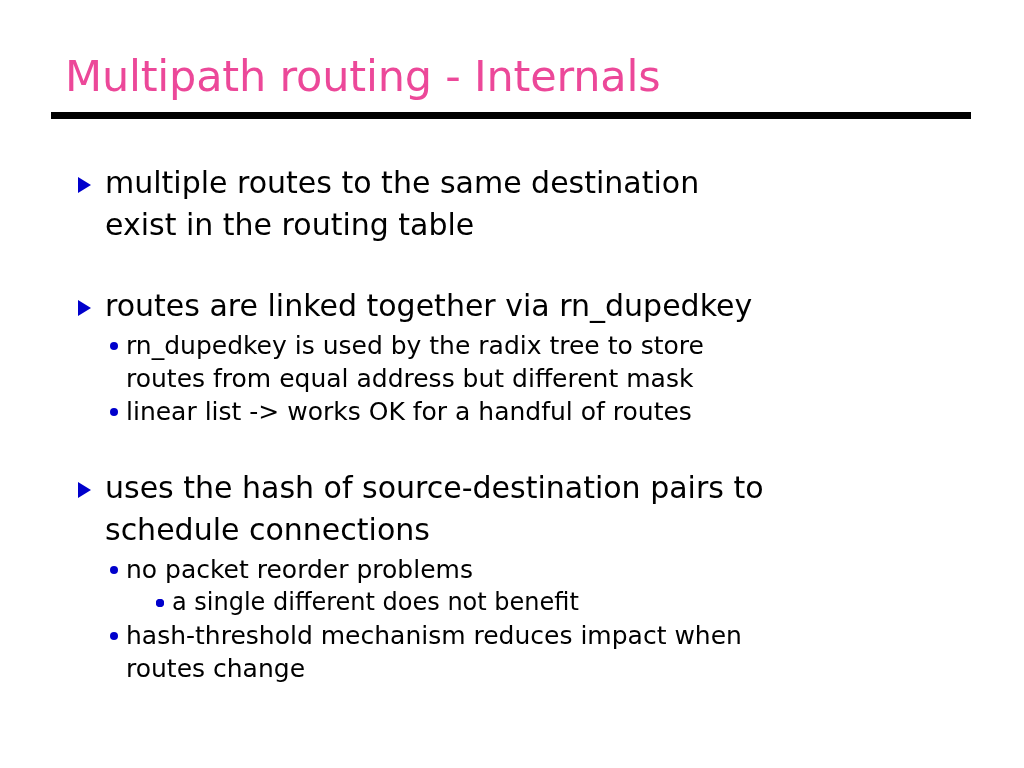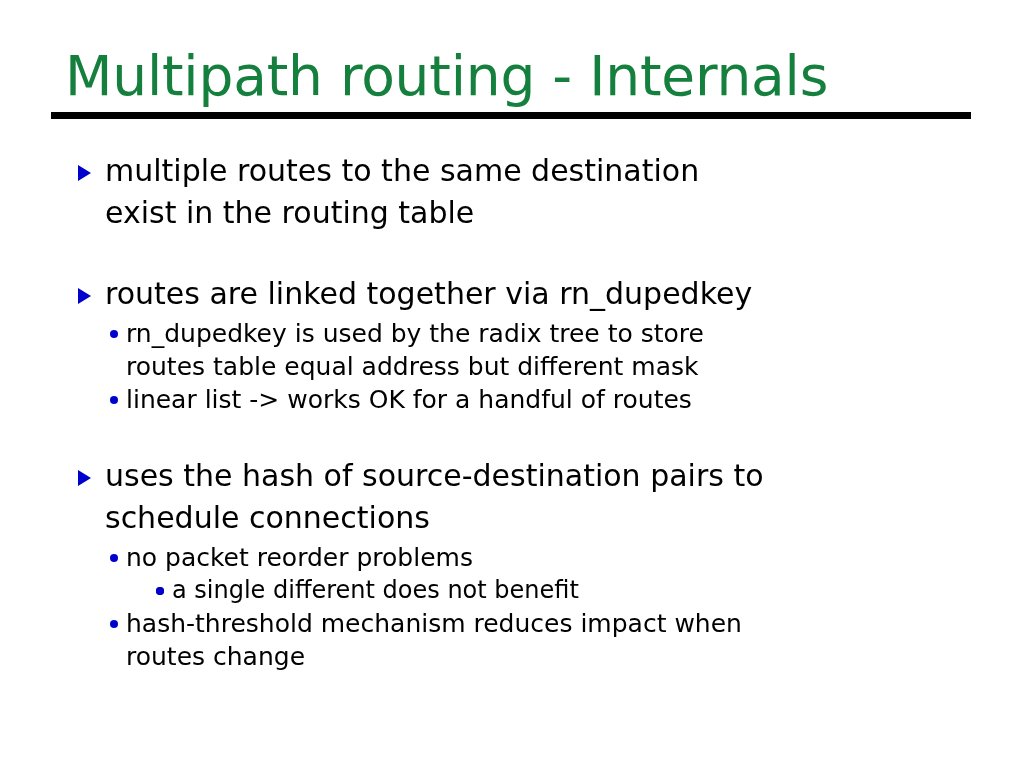--- a/index.html
+++ b/index.html
@@ -24,41 +24,41 @@
   }
 
   
   .title-block {
     position: absolute;
     left: 51px;
     top: 48px;
     width: 920px;
   }
   .slide-title {
-    font-size: 55px;
+    font-size: 43px;
     line-height: 56px;
-    color: #15803d;
+    color: #ec4899;
     font-weight: normal;
     margin: 0;
     padding-left: 14px;
     letter-spacing: -0.2px;
     white-space: nowrap;
   }
   .title-rule {
     margin-top: 8px;
     width: 920px;
     height: 7px;
     background: #000000;
   }
 
   
   .body-block {
     position: absolute;
     left: 0;
-    top: 150px;
+    top: 162px;
     width: 873px;
   }
 
   .group {
     margin: 0;
     padding: 0;
   }
   .group + .group {
     margin-top: 39px;
   }
@@ -148,21 +148,21 @@
       </div>
     </div>
 
     <div class="group">
       <div class="bullet lvl1">
         <span class="marker"></span>
         <span class="btext">routes are linked together via rn_dupedkey</span>
       </div>
       <div class="bullet lvl2">
         <span class="marker"></span>
-        <span class="btext">rn_dupedkey is used by the radix tree to store routes table equal address but different mask</span>
+        <span class="btext">rn_dupedkey is used by the radix tree to store routes from equal address but different mask</span>
       </div>
       <div class="bullet lvl2">
         <span class="marker"></span>
         <span class="btext">linear list -&gt; works OK for a handful of routes</span>
       </div>
     </div>
 
     <div class="group">
       <div class="bullet lvl1">
         <span class="marker"></span>

